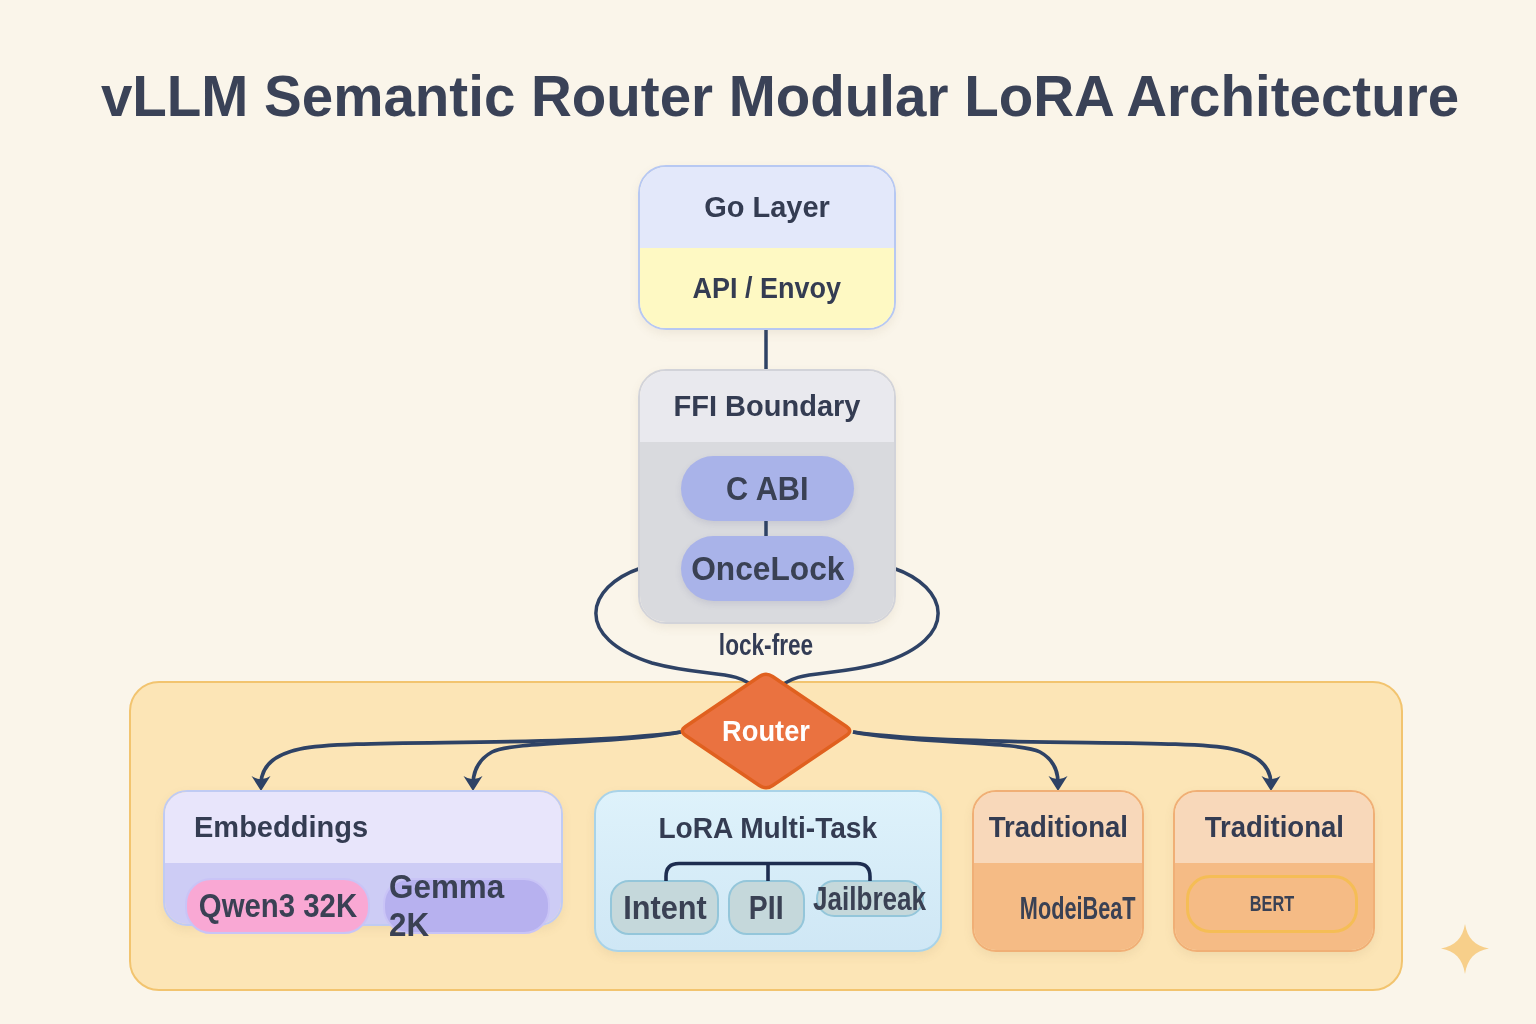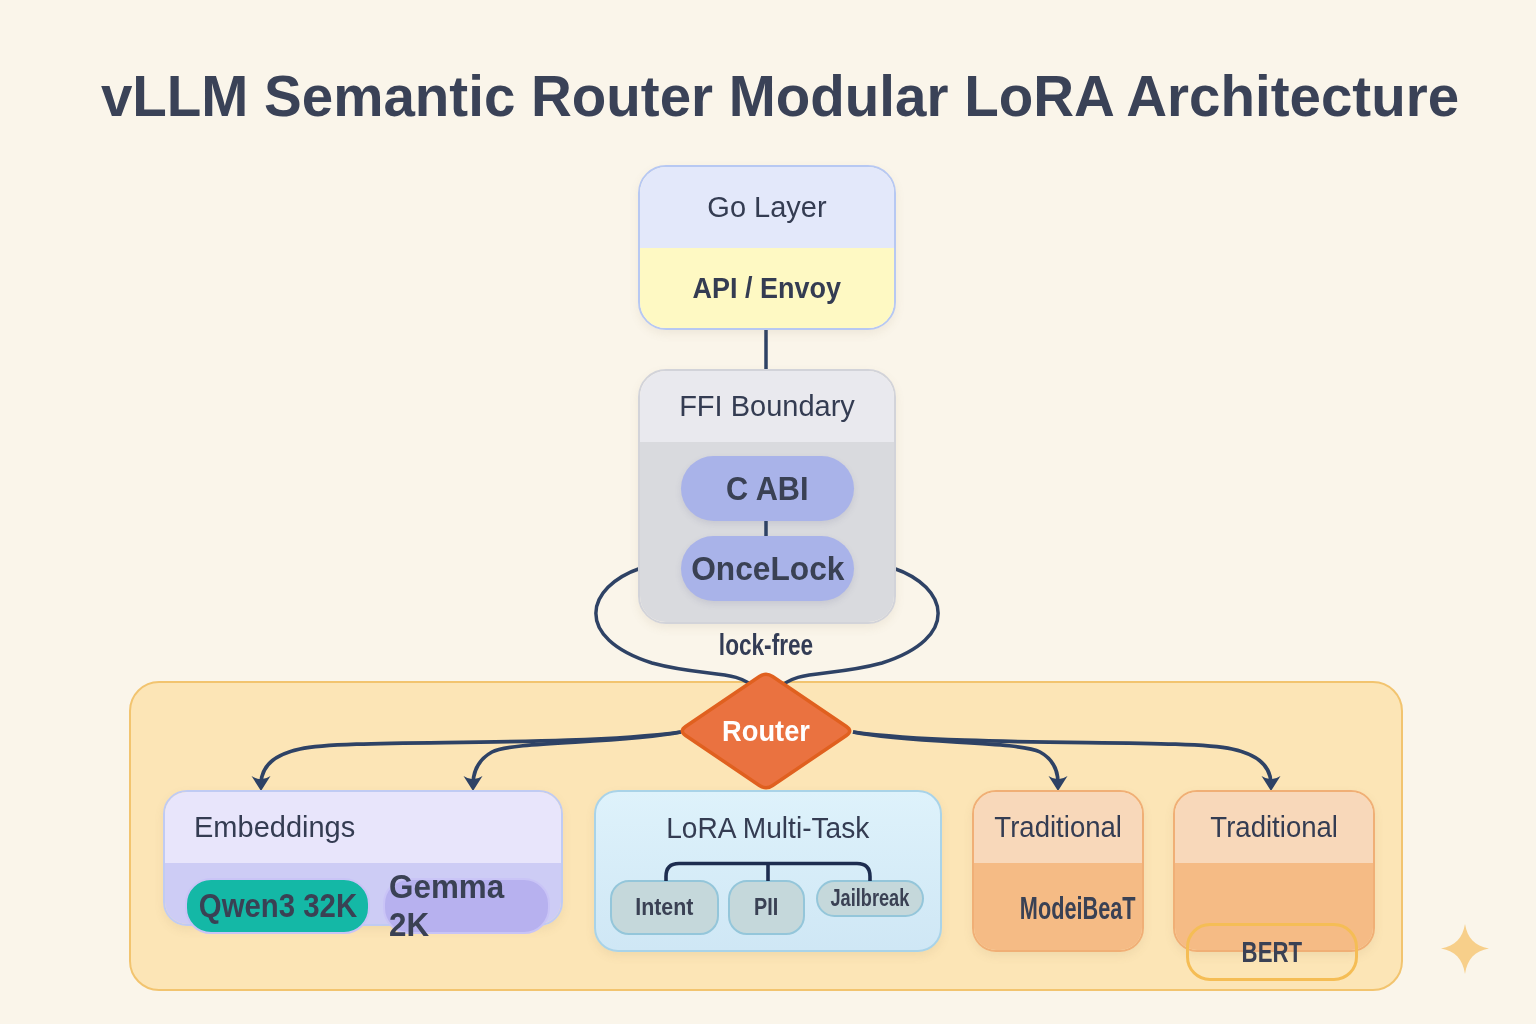--- a/index.html
+++ b/index.html
@@ -4,21 +4,21 @@
 <style>
   html,body{margin:0;padding:0;}
   body{width:1536px;height:1024px;overflow:hidden;background:#faf5ea;
        font-family:"Liberation Sans", sans-serif;}
   .stage{position:relative;width:1536px;height:1024px;}
   .abs{position:absolute;}
   .title{left:0;top:64px;width:1560px;text-align:center;
          font-size:56.5px;font-weight:bold;color:#3a4257;}
   .box{position:absolute;border-radius:28px;overflow:hidden;box-sizing:border-box;box-shadow:0 4px 10px rgba(140,120,80,0.10);}
   .hdr{display:flex;align-items:center;justify-content:center;
-       font-weight:normal;color:#343c52;font-size:29px;}
+       font-weight:bold;color:#343c52;font-size:29px;}
   .bodytxt{display:flex;align-items:center;justify-content:center;
        font-weight:bold;color:#343c52;font-size:29px;}
   .pill{position:absolute;display:flex;align-items:center;justify-content:center;
         font-weight:bold;color:#3a4154;box-sizing:border-box;font-size:33px;}
   .sx93{transform:scaleX(0.93);}
   .sx96{transform:scaleX(0.96);}
   .sx89{transform:scaleX(0.89);}
   .sx95{transform:scaleX(0.95);}
 
   
@@ -42,47 +42,47 @@
   
   #bigc{left:129px;top:681px;width:1274px;height:310px;border-radius:30px;
         background:#fce5b6;border:2px solid #f2c46f;box-sizing:border-box;}
 
   
   #embbox{left:163px;top:790px;width:400px;height:136px;border:2px solid #c0cbf3;border-radius:24px;}
   #embbox .hdr{height:71px;background:#e8e5fb;justify-content:flex-start;padding-left:29px;}
   #embbox .hdr span{transform-origin:left center;}
   #embbox .embbody{height:90px;background:#cdccf5;}
   #qwen{left:185px;top:878px;width:185px;height:56px;border-radius:26px;
-        background:#14b8a6;border:2px solid #c9c4f6;}
+        background:#f9a8d4;border:2px solid #c9c4f6;}
   #gemma{left:383px;top:878px;width:167px;height:56px;border-radius:26px;
         background:#b7b1ef;border:2px solid #c9c4f6;}
 
   
   #lorabox{left:594px;top:790px;width:348px;height:162px;border:2px solid #a9d3e8;
            border-radius:24px;background:linear-gradient(#def2fb,#cfe7f5);}
   #lorabox .hdr{height:73px;}
   #lorabox .hdr span{transform:scaleX(0.97);}
-  .tealpill{background:#c5d8db;border:2px solid #94c6da;border-radius:19px;font-size:23px;}
+  .tealpill{background:#c5d8db;border:2px solid #94c6da;border-radius:19px;font-size:33px;}
   #intent{left:610px;top:880px;width:109px;height:55px;}
   #pii{left:728px;top:880px;width:77px;height:55px;}
   #jail{left:816px;top:880px;width:108px;height:37px;}
   #intent span{transform:scaleX(0.93);}
   #pii span{transform:scaleX(0.86);}
   #jail span{transform:scaleX(0.79);}
 
   
   #trad1{left:972px;top:790px;width:172px;height:162px;border:2px solid #f0af76;border-radius:24px;}
   #trad1 .hdr{height:71px;background:#f8d8ba;}
   #trad1 .tbody{height:91px;background:#f5bb85;display:flex;align-items:center;justify-content:center;padding-left:40px;}
   #modei{font-weight:bold;color:#3a4154;font-size:31px;transform:scaleX(0.70);white-space:nowrap;}
   #trad2{left:1173px;top:790px;width:202px;height:162px;border:2px solid #f0af76;border-radius:24px;}
   #trad2 .hdr{height:71px;background:#f8d8ba;}
   #trad2 .tbody{height:91px;background:#f5bb85;}
   #bert{left:1186px;top:875px;width:172px;height:58px;border-radius:24px;
-        border:3px solid #f5bd55;font-size:30px;background:transparent;margin-top:48px;}
+        border:3px solid #f5bd55;font-size:22px;background:transparent;}
   #bert span{transform:scaleX(0.74);}
 
   svg{position:absolute;left:0;top:0;}
 </style>
 </head>
 <body>
 <div class="stage">
   <div class="abs title">vLLM Semantic Router Modular LoRA Architecture</div>
 
   <div class="abs" id="bigc"></div>

